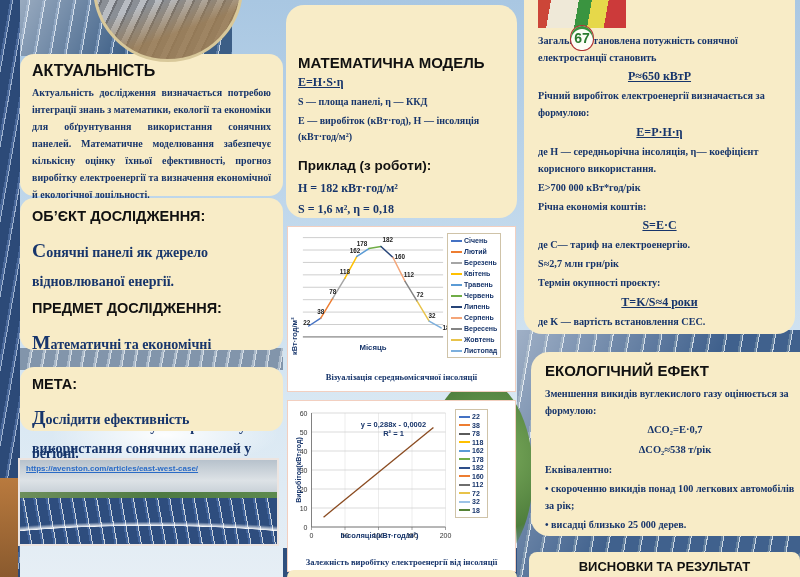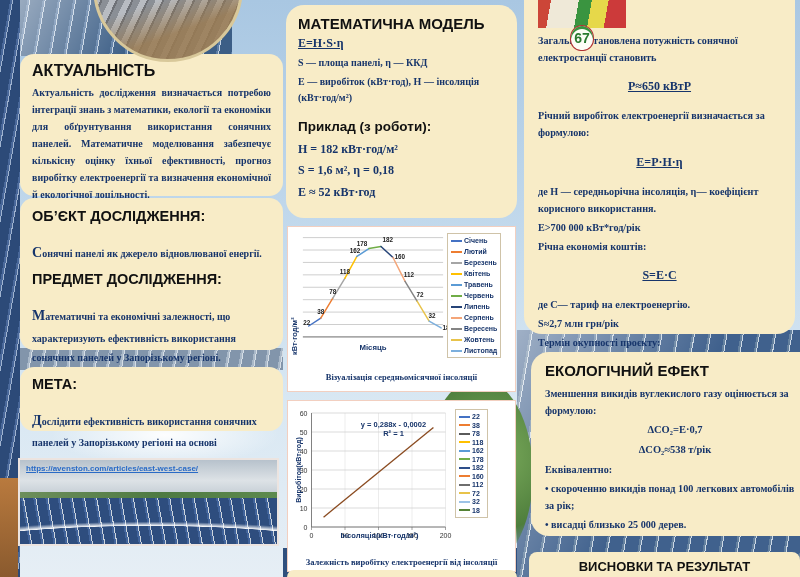--- a/index.html
+++ b/index.html
@@ -33,36 +33,36 @@
     repeating-linear-gradient(115deg,#8a8f96 0 6px,#b8bcc2 6px 12px,#6e7177 12px 14px);}
   
   .box{background:#f8ecc7;border-radius:14px;z-index:2;box-sizing:border-box;}
   .h1{font-weight:bold;color:#111;margin:0 0 4px 0;}
   .serif{font-family:"Liberation Serif",serif;font-weight:bold;color:#17356b;}
   .box-relevance{left:20px;top:54px;width:263px;height:142px;padding:8px 12px;}
   .box-relevance .h1{font-size:16px;}
   .body-just{font-size:10px;line-height:1.7;text-align:justify;margin:0;}
   .box-object{left:20px;top:198px;width:263px;height:152px;padding:8px 12px;}
   .h2{font-size:14.5px;font-weight:bold;color:#111;margin:2px 0 6px 0;}
-  .body-n{font-size:10px;line-height:1.9;margin:16px 0 4px 0;}
+  .body-n{font-size:14px;line-height:1.9;margin:8px 0 4px 0;}
   .body-n::first-letter{font-size:1.4em;}
   .box-goal{left:20px;top:367px;width:263px;height:64px;padding:7px 12px;}
   .box-goal .body-n{line-height:1.85;}
   
   .photo{left:18px;top:458px;width:261px;height:88px;z-index:2;border:2px solid #ece4e0;
     box-sizing:border-box;overflow:hidden;background:#cdd5de;}
   .ph-sky{left:0;top:0;width:100%;height:40%;background:linear-gradient(180deg,#b7c2cc,#dde2e6 60%,#c6cfd6);}
   .ph-green{left:0;top:38%;width:100%;height:9%;background:linear-gradient(90deg,#6d8f5c,#4e7a42 55%,#5d8a4e);}
   .ph-roof{left:0;top:45%;width:100%;height:55%;
     background:radial-gradient(ellipse 150% 110% at 50% 125%,rgba(0,0,0,0) 58%,rgba(255,255,255,.95) 59%,rgba(255,255,255,0) 67%),
     repeating-linear-gradient(80deg,#2e4d7e 0 9px,#41639a 9px 11px,#cdd5de 11px 12px);}
   .ph-link{left:6px;top:4px;font-size:8px;font-weight:bold;color:#2a6bc6;text-decoration:underline;z-index:4;}
   
   .box-model{left:286px;top:5px;width:231px;height:213px;padding:10px 12px;border-radius:18px;}
-  .box-model .h1{font-size:15px;}
+  .box-model .h1{font-size:15px;margin-top:39px;}
   .formula{font-family:"Liberation Serif",serif;font-weight:bold;color:#17356b;
     text-align:left;text-decoration:underline;font-size:12px;margin:4px 0;}
   .mline{font-size:10px;line-height:1.65;margin:2px 0;}
   .h3{font-size:13.5px;font-weight:bold;color:#111;margin:12px 0 5px 0;}
   .exline{font-size:12px;line-height:1.8;margin:0;}
   .chartbox{background:#fff;border:1px solid #f2cfc0;z-index:2;box-sizing:border-box;
     display:flex;flex-wrap:wrap;align-items:flex-start;padding:4px 2px 2px 2px;}
   .chart1{left:287px;top:226px;width:229px;height:166px;}
   .chart2{left:287px;top:400px;width:229px;height:172px;}
   .ylab{writing-mode:vertical-rl;transform:rotate(180deg);font-size:7.5px;font-weight:bold;
@@ -72,21 +72,21 @@
   .lg-dash{display:inline-block;width:11px;height:2px;flex:0 0 11px;}
   .lg-txt{font-size:7px;color:#17356b;font-weight:bold;white-space:nowrap;}
   .caption{width:100%;text-align:center;font-family:"Liberation Serif",serif;font-weight:bold;
     color:#17356b;font-size:8.5px;margin-top:1px;}
   .sliver{left:287px;top:570px;width:230px;height:7px;border-radius:8px 8px 0 0;}
   
   .box-right{left:524px;top:0;width:271px;height:334px;border-radius:0 0 18px 18px;padding:30px 14px 6px 14px;}
   .rline{font-family:"Liberation Serif",serif;font-weight:bold;color:#17356b;
     font-size:10.2px;line-height:1.68;margin:2px 0;}
   .rformula{font-family:"Liberation Serif",serif;font-weight:bold;color:#17356b;
-    font-size:12px;text-align:center;text-decoration:underline;margin:13px 0;}
+    font-size:12px;text-align:center;text-decoration:underline;margin:3px 0;}
   .flag{left:538px;top:0;width:88px;height:28px;z-index:3;
     background:linear-gradient(100deg,#cc4638 0 14%,#efe9d8 14% 44%,#3a9440 44% 58%,#e6d84a 58% 76%,#cc3a3a 76% 100%);
     display:flex;align-items:center;justify-content:center;}
   .crest{width:22px;height:24px;background:#fdfdf6;border:1px solid #b03030;border-radius:50% 50% 45% 45%;
     display:flex;align-items:center;justify-content:center;font-size:14px;font-weight:bold;color:#2a7a2f;
     box-shadow:inset 0 3px 0 #3a9440;margin-top:48px;}
   .box-eco{left:531px;top:352px;width:288px;height:184px;border-radius:18px 8px 0 18px;padding:10px 14px;}
   .box-eco .h1{font-size:15px;margin-bottom:6px;}
   .ecoc{font-family:"Liberation Serif",serif;font-weight:bold;color:#17356b;font-size:10.5px;
     text-align:center;line-height:1.7;margin:2px 0;}

